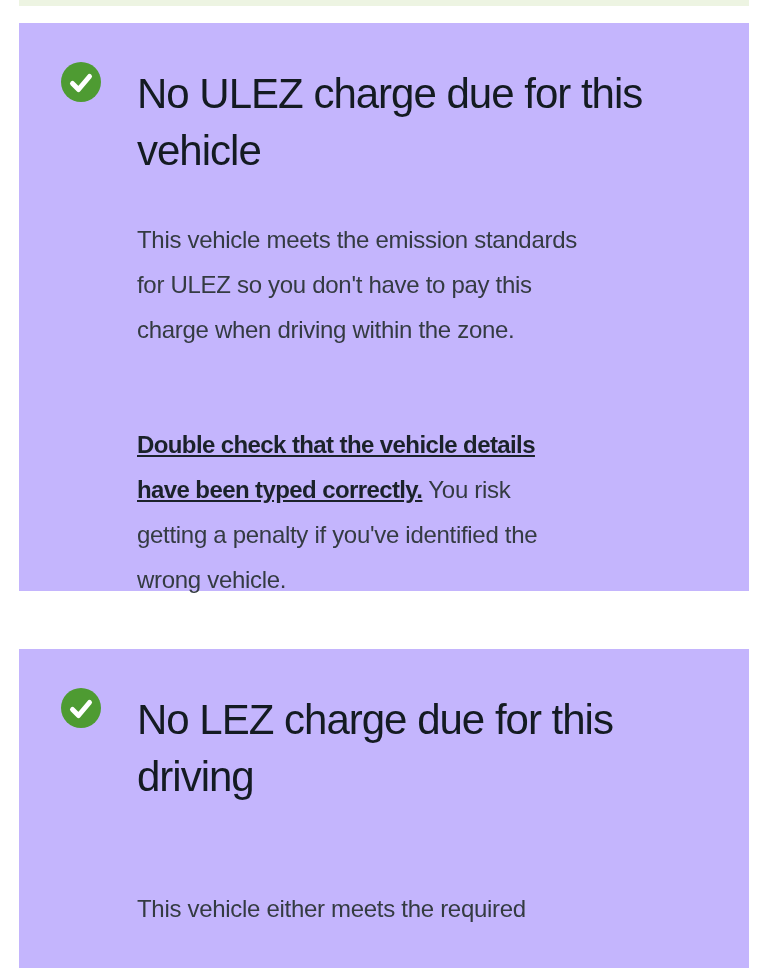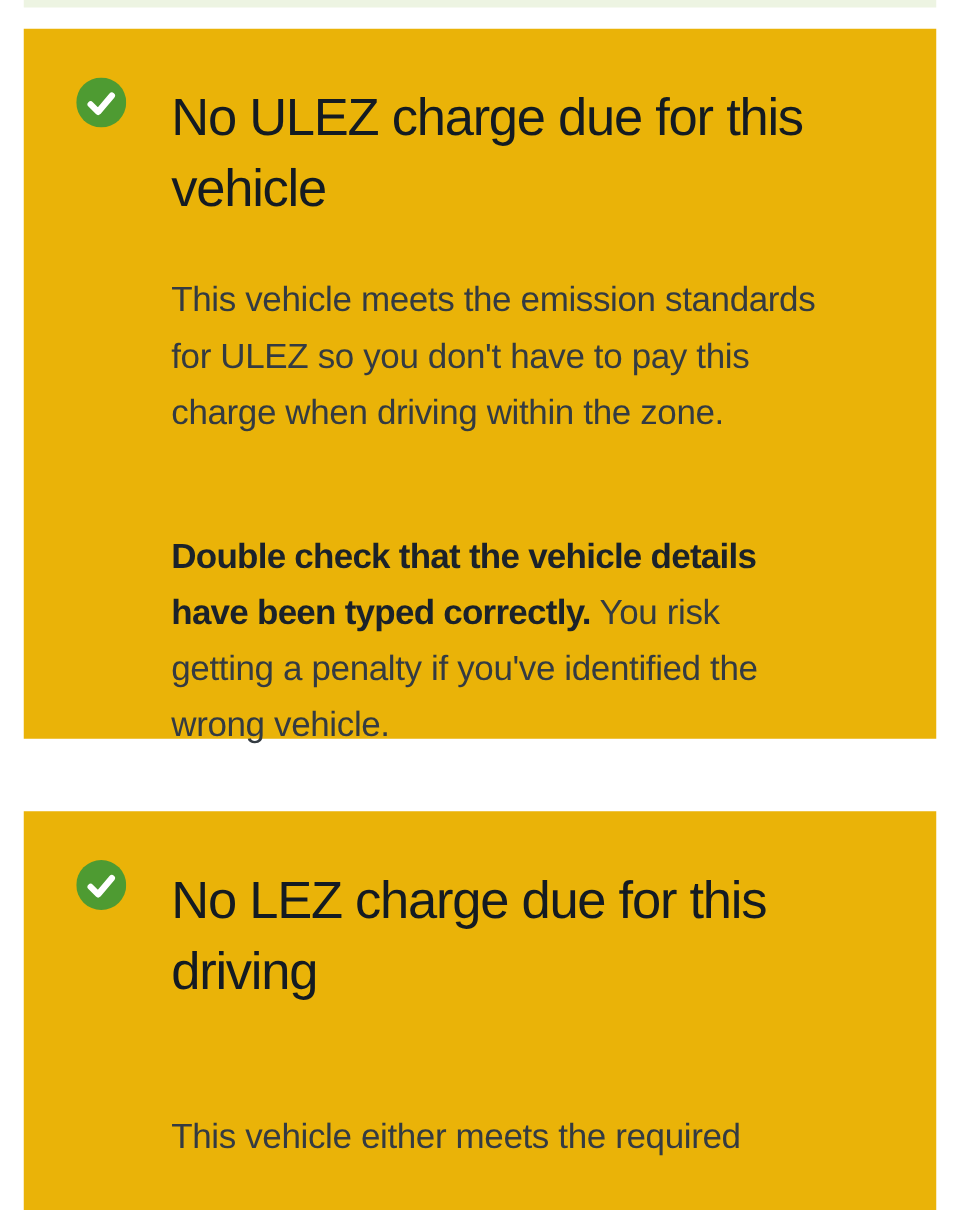--- a/index.html
+++ b/index.html
@@ -20,21 +20,21 @@
     left: 19px;
     top: 0;
     width: 730px;
     height: 6px;
     background: #edf4e2;
   }
   .panel {
     position: absolute;
     left: 19px;
     width: 730px;
-    background: #eab308;
+    background: #c4b5fd;
   }
   #panel-ulez { top: 23px;  height: 568px; }
   #panel-lez  { top: 649px; height: 319px; }
 
   .check-icon {
     position: absolute;
     left: 42px;
     top: 39px;
     width: 40px;
     height: 40px;
@@ -57,31 +57,32 @@
     left: 118px;
     width: 612px;
     color: #343b42;
     white-space: pre-line;
   }
   #panel-ulez .panel-body { top: 176px; }
   #panel-lez  .panel-body { top: 180px; }
 
   .panel-body p {
     margin: 0;
-    font-size: 28px;
+    font-size: 24px;
     letter-spacing: -0.3px;
   }
   .para-spacing { margin-top: 52px !important; }
   #panel-ulez .panel-body p { line-height: 45px; }
   #panel-lez  .panel-body p { line-height: 41px; }
 
   .panel-body strong {
     font-weight: 700;
     color: #1b222a;
     letter-spacing: -0.6px;
+    text-decoration: underline;
   }
 </style>
 </head>
 <body>
 
 <div class="top-strip"></div>
 
 <section class="panel" id="panel-ulez">
   <span class="check-icon">
     <svg viewBox="0 0 40 40" width="40" height="40" aria-hidden="true">

